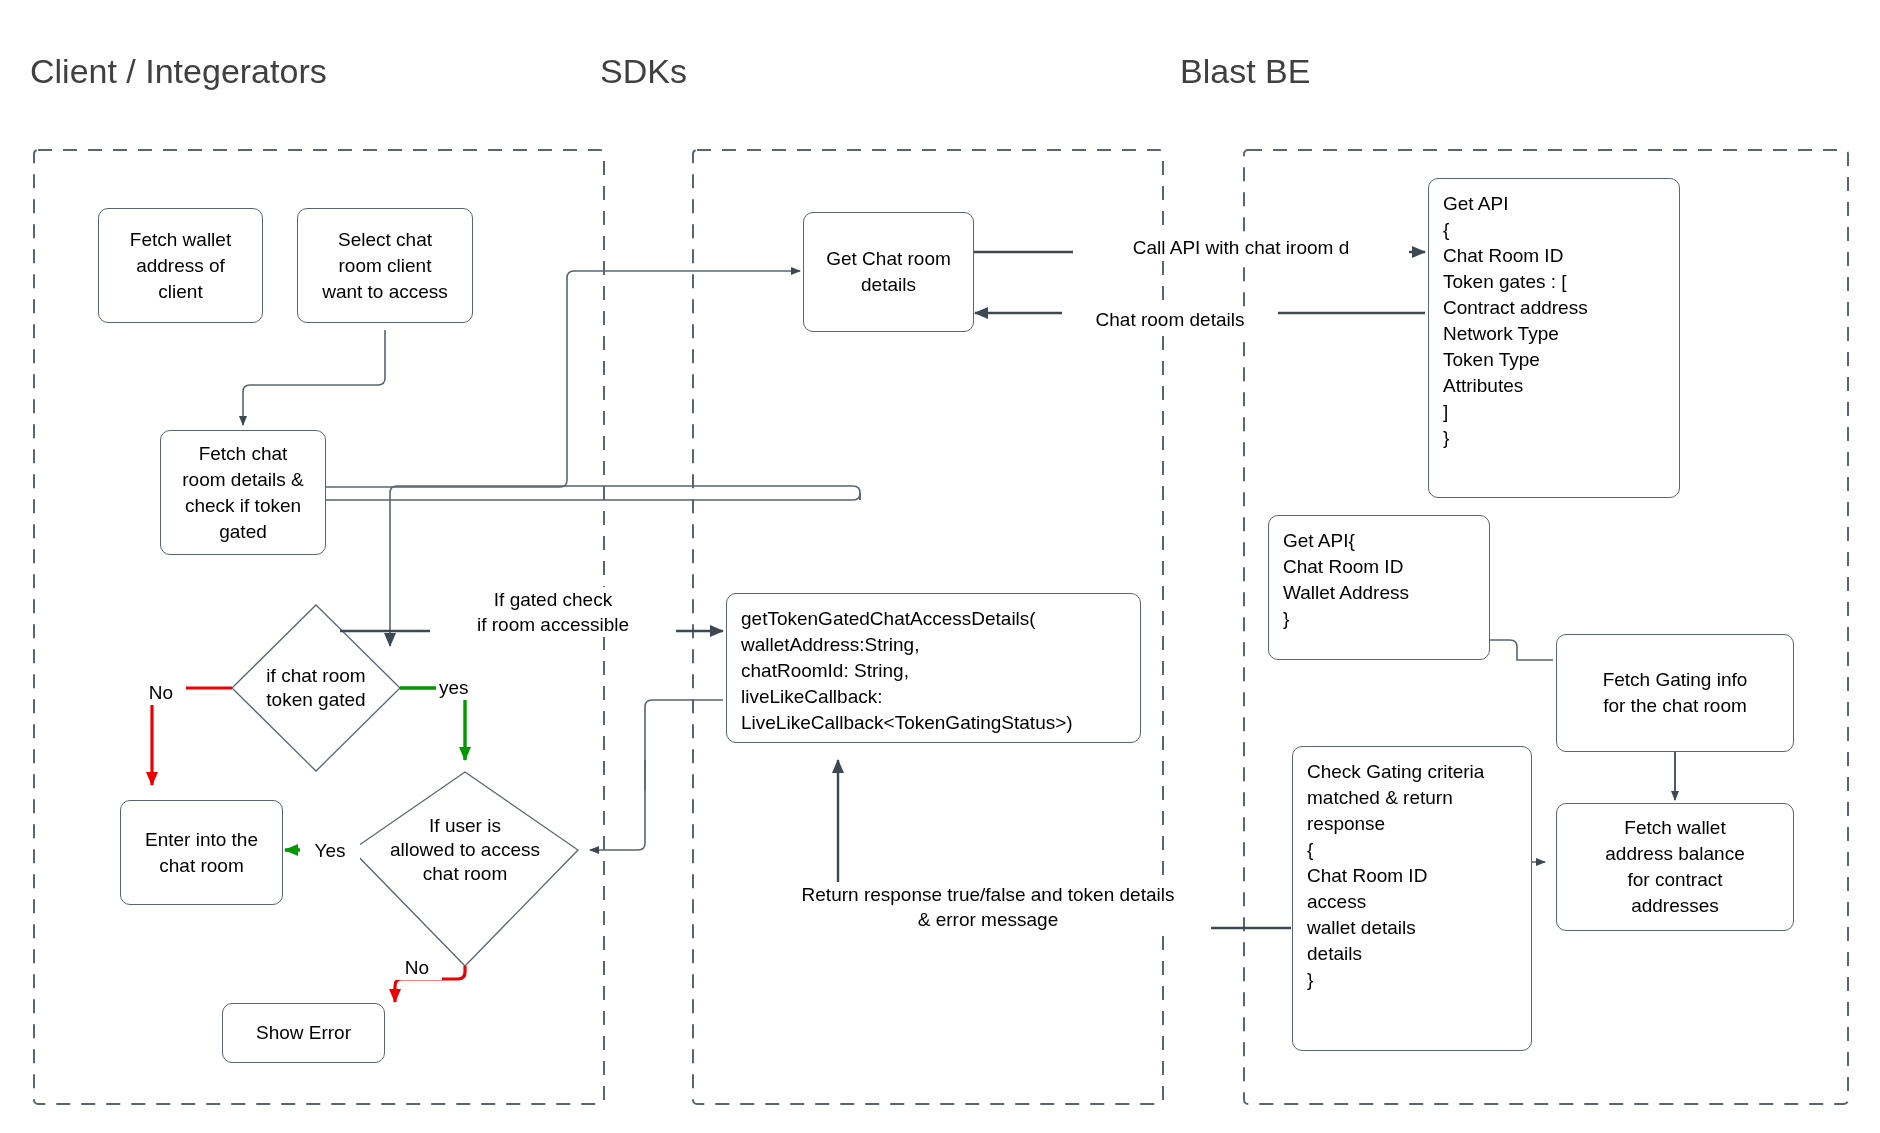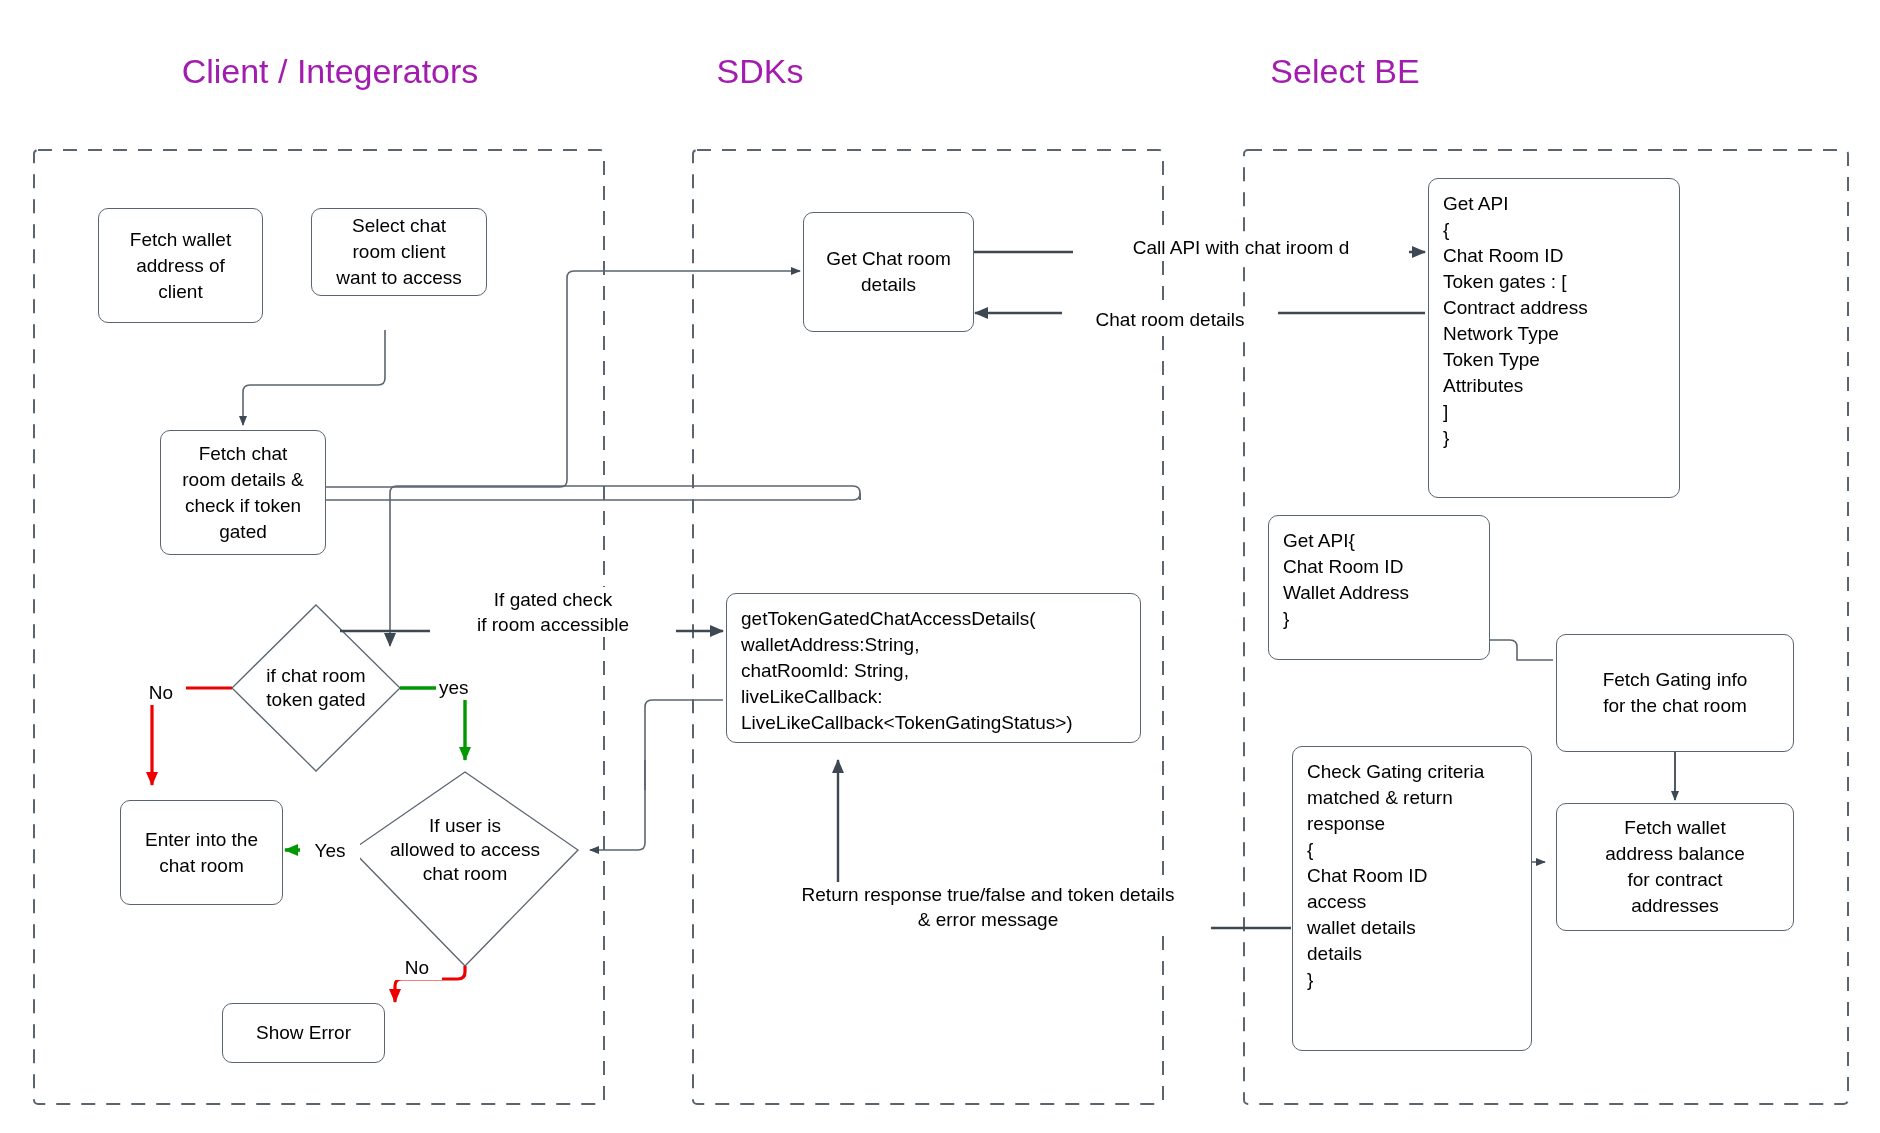--- a/index.html
+++ b/index.html
@@ -18,23 +18,23 @@
   svg.layer {
     position: absolute;
     left: 0;
     top: 0;
     width: 1880px;
     height: 1133px;
   }
   .lane-title {
     position: absolute;
     font-size: 34px;
-    color: #a21caf;
+    color: #404040;
     white-space: nowrap;
-    text-align: center;
+    text-align: left;
     font-family: "Liberation Sans", sans-serif;
   }
   .node {
     position: absolute;
     box-sizing: border-box;
     border: 1.3px solid #5a6570;
     border-radius: 10px;
     background: #ffffff;
     color: #000000;
     font-size: 19px;
@@ -76,21 +76,21 @@
     padding: 0 3px;
   }
 </style>
 </head>
 <body>
 
 <div id="canvas">
 
   <div class="lane-title" style="left:30px; top:52px; width:600px;">Client / Integerators</div>
   <div class="lane-title" style="left:600px; top:52px; width:320px;">SDKs</div>
-  <div class="lane-title" style="left:1180px; top:52px; width:330px;">Select BE</div>
+  <div class="lane-title" style="left:1180px; top:52px; width:330px;">Blast BE</div>
 
   <svg class="layer" viewBox="0 0 1880 1133">
     <defs>
       <marker id="arrow-dark" markerWidth="10" markerHeight="8" refX="9" refY="4" orient="auto" markerUnits="userSpaceOnUse">
         <path d="M0,0 L10,4 L0,8 z" fill="#3d4852"></path>
       </marker>
       <marker id="arrow-green" markerWidth="14" markerHeight="12" refX="13" refY="6" orient="auto" markerUnits="userSpaceOnUse">
         <path d="M0,0 L14,6 L0,12 z" fill="#009900"></path>
       </marker>
       <marker id="arrow-red" markerWidth="14" markerHeight="12" refX="13" refY="6" orient="auto" markerUnits="userSpaceOnUse">
@@ -151,21 +151,21 @@
     <path fill="none" stroke="#5a6570" stroke-width="1.6" d="M1528,862 L1545,862" marker-end="url(#arrow-dark)"></path>
     <path fill="none" stroke="#5a6570" stroke-width="1.6" d="M1528,862 L1528,862"></path>
 
     <path fill="none" stroke="#5a6570" stroke-width="1.6" d="M645,760 L645,790"></path>
   </svg>
 
   <div class="node" style="left:98px; top:208px; width:165px; height:115px;">Fetch wallet
 address of
 client</div>
 
-  <div class="node" style="left:297px; top:208px; width:176px; height:88px;margin-left:14px;">Select chat
+  <div class="node" style="left:297px; top:208px; width:176px; height:115px;">Select chat
 room  client
 want to access</div>
 
   <div class="node" style="left:160px; top:430px; width:166px; height:125px;">Fetch chat
 room details &amp;
 check if token
 gated</div>
 
   <div class="diamond-label" style="left:234px; top:660px; width:164px; height:56px;">if chat room
 token gated</div>

